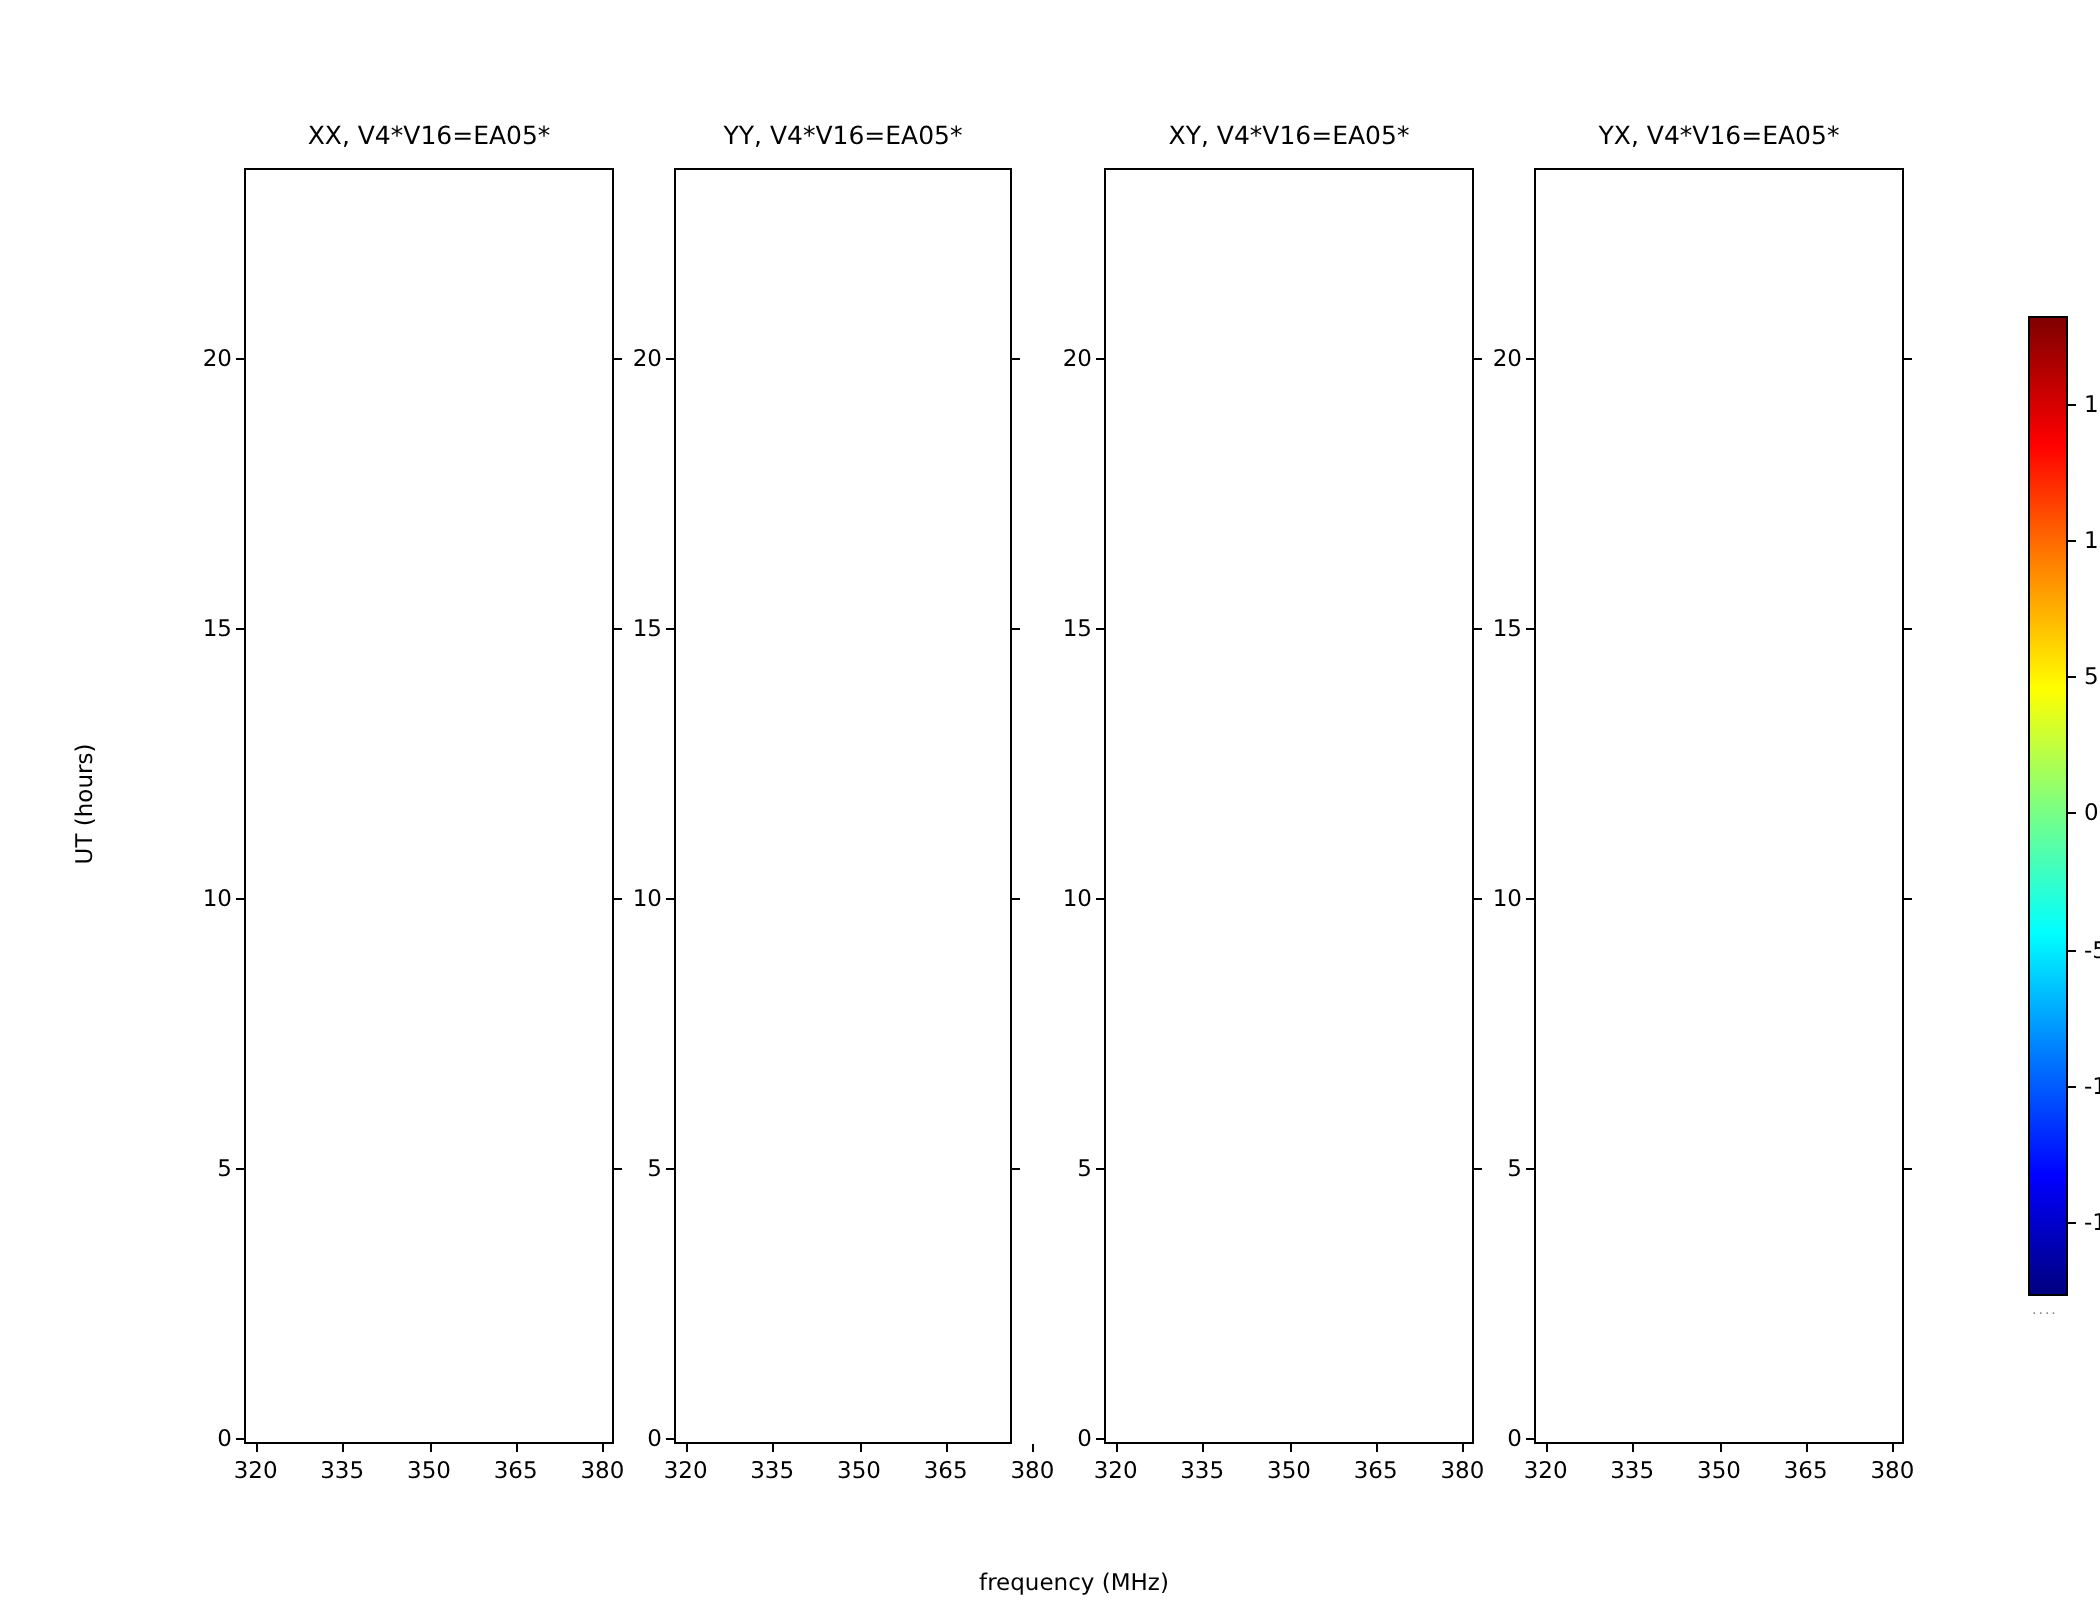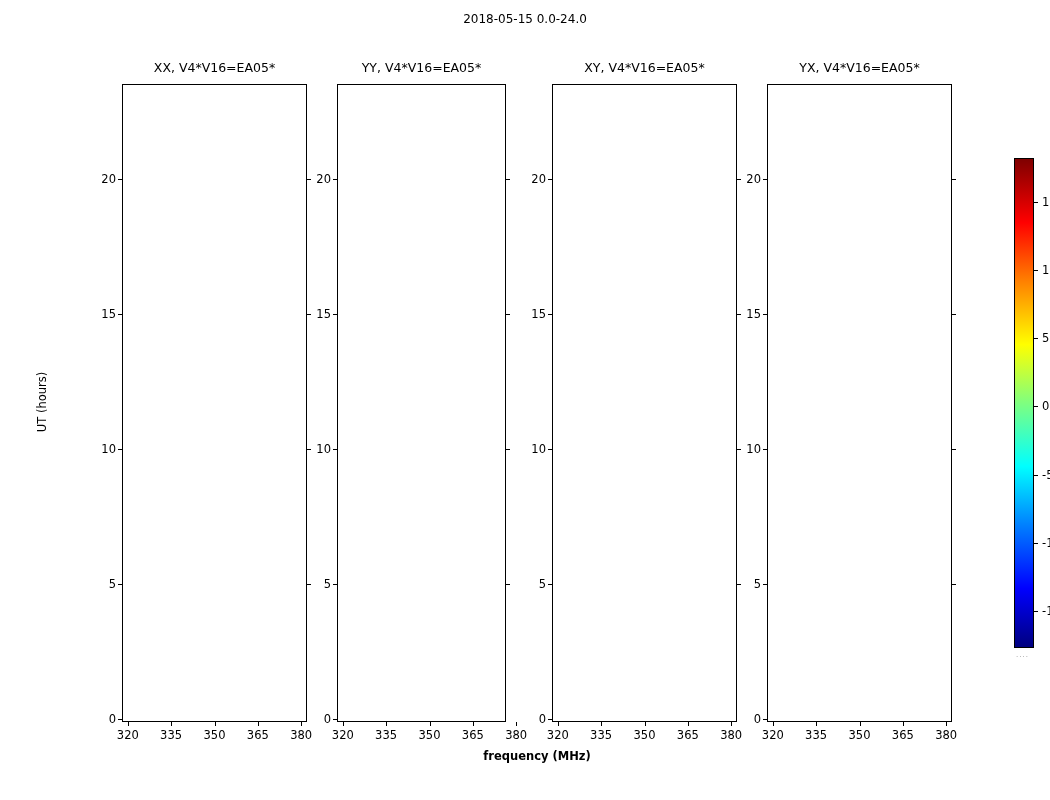--- a/index.html
+++ b/index.html
@@ -150,21 +150,20 @@
     font-size: 7px;
     color: #888;
     letter-spacing: 1px;
   }
 </style>
 </head>
 <body>
 
 <div id="figure">
 
-  <div class="suptitle">2018-05-15 0.0-24.0</div>
 
   <div class="panel" style="left:122px; width:185px;">
     <div class="panel-title">XX, V4*V16=EA05*</div>
     <div class="axes"></div>
     <div class="ytick-mark" style="top:635.3px;"></div>
       <div class="ytick-label" style="top:635.3px;">0</div>
     <div class="ytick-mark" style="top:500.1px;"></div>
       <div class="ytick-label" style="top:500.1px;">5</div>
     <div class="ytick-mark" style="top:364.9px;"></div>
       <div class="ytick-label" style="top:364.9px;">10</div>
@@ -269,21 +268,21 @@
       <div class="xtick-label" style="left:49.1px;">335</div>
     <div class="xtick-mark" style="left:92.5px;"></div>
       <div class="xtick-label" style="left:92.5px;">350</div>
     <div class="xtick-mark" style="left:135.8px;"></div>
       <div class="xtick-label" style="left:135.8px;">365</div>
     <div class="xtick-mark" style="left:179.2px;"></div>
       <div class="xtick-label" style="left:179.2px;">380</div>
   </div>
 
   <div class="ylabel" style="left:42px; top:395px; width:100px; text-align:center; margin-left:-50px;">UT (hours)</div>
-  <div class="xlabel" style="left:382px; top:749px; width:310px;font-weight:bold;">frequency (MHz)</div>
+  <div class="xlabel" style="left:382px; top:784px; width:310px;">frequency (MHz)</div>
 
   <div id="colorbar-wrap">
     <div id="colorbar"></div>
     <div class="cb-under">....</div>
     <div class="cbtick-mark" style="top:44.1px;"></div>
       <div class="cbtick-label" style="top:44.1px;">150</div>
     <div class="cbtick-mark" style="top:112.2px;"></div>
       <div class="cbtick-label" style="top:112.2px;">100</div>
     <div class="cbtick-mark" style="top:180.3px;"></div>
       <div class="cbtick-label" style="top:180.3px;">50</div>

